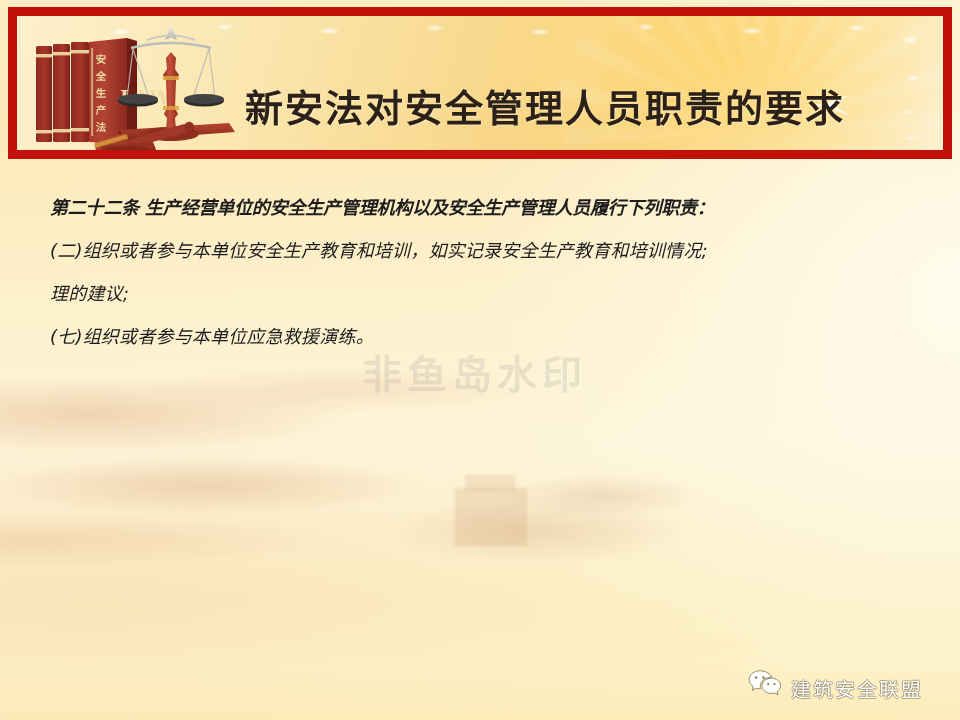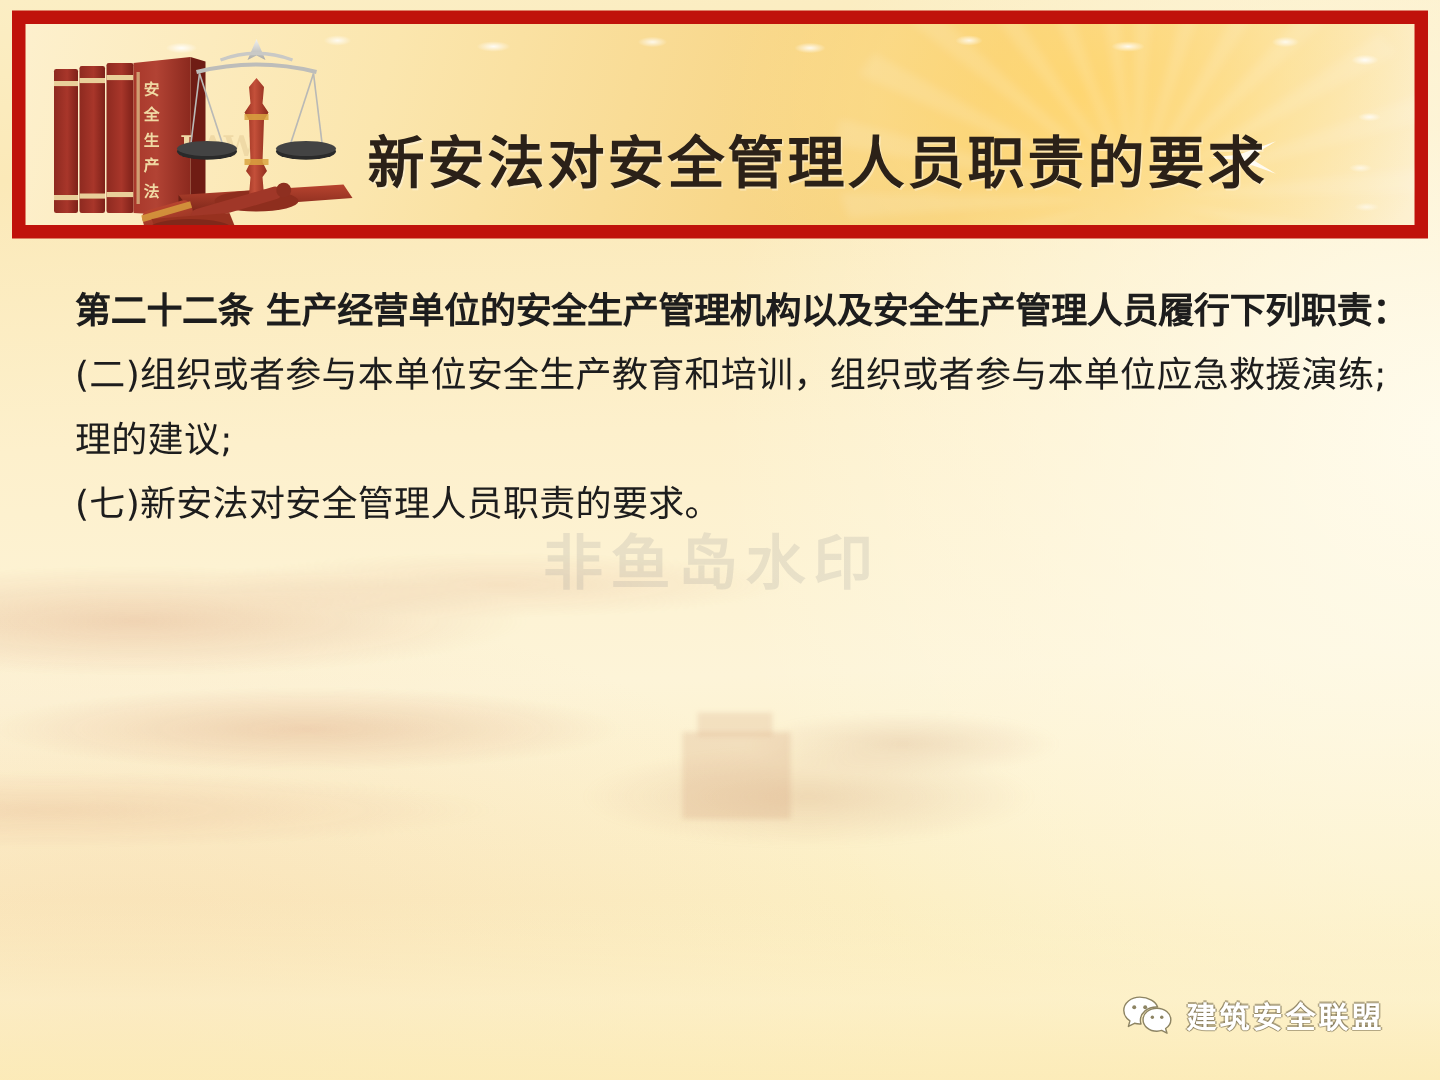--- a/index.html
+++ b/index.html
@@ -152,25 +152,26 @@
     text-shadow: 1px 1px 0 rgba(255,255,255,0.35);
   }
 
   
   .body-text {
     position: absolute;
     left: 50px; top: 186px;
     width: 886px;
   }
   .law-line {
-    font-size: 24px;
+    font-size: 18px;
     line-height: 43px;
     color: #1d1d1d;
     letter-spacing: 0.2px;
     white-space: nowrap;
+    font-style: italic;
   }
   .law-line.heading {
     font-weight: 700;
     letter-spacing: -0.2px;
   }
 
   
   .watermark {
     position: absolute;
     left: 362px; top: 343px;
@@ -187,29 +188,30 @@
   .brand {
     position: absolute;
     left: 748px; top: 662px;
     display: flex;
     align-items: center;
     gap: 9px;
   }
   .brand-icon { width: 34px; height: 28px; display: block; }
   .brand-text {
     font-size: 20px;
-    font-weight: 700;
+    font-weight: 400;
     color: #ffffff;
     letter-spacing: 2px;
     text-shadow:
        1px 0 0 rgba(120,110,80,0.55),
       -1px 0 0 rgba(120,110,80,0.55),
        0 1px 0 rgba(120,110,80,0.55),
        0 -1px 0 rgba(120,110,80,0.55);
     white-space: nowrap;
+    margin-top: 12px;
   }
 </style>
 </head>
 <body>
 
 <div class="slide">
 
   <div class="bg-wash-a"></div>
   <div class="bg-wash-b"></div>
   <div class="bg-tower"></div>
@@ -313,23 +315,23 @@
         <path d="M78 128 L130 124 L134 134 L82 138 Z" fill="#97311f"></path>
         <ellipse cx="104" cy="134" rx="27" ry="6" fill="#80281a"></ellipse>
       </svg>
     </div>
 
     <div class="banner-title">新安法对安全管理人员职责的要求</div>
   </div>
 
   <div class="body-text">
     <div class="law-line heading">第二十二条 生产经营单位的安全生产管理机构以及安全生产管理人员履行下列职责：</div>
-    <div class="law-line">(二)组织或者参与本单位安全生产教育和培训，组织或者参与本单位应急救援演练;</div>
+    <div class="law-line">(二)组织或者参与本单位安全生产教育和培训，如实记录安全生产教育和培训情况;</div>
     <div class="law-line">理的建议;</div>
-    <div class="law-line">(七)新安法对安全管理人员职责的要求。</div>
+    <div class="law-line">(七)组织或者参与本单位应急救援演练。</div>
   </div>
 
   <div class="watermark">非鱼岛水印</div>
 
   <div class="brand">
     <span>
       <svg class="brand-icon" viewBox="0 0 40 32" xmlns="http://www.w3.org/2000/svg" aria-hidden="true">
 
         <path d="M14 1.6C7 1.6 1.4 6.3 1.4 12.1c0 3.3 1.9 6.2 4.8 8.1L5 24.6l4.8-2.5c1.3.4 2.7.6 4.2.6h.9c-.3-.9-.5-1.9-.5-2.9 0-5.8 5.6-10.5 12.6-10.5h.9C26.7 5.2 20.9 1.6 14 1.6z" fill="#ffffff" stroke="#8d8463" stroke-width="1.1" stroke-linejoin="round"></path>
         <circle cx="9.6" cy="9.6" r="1.55" fill="#8d8463"></circle>

